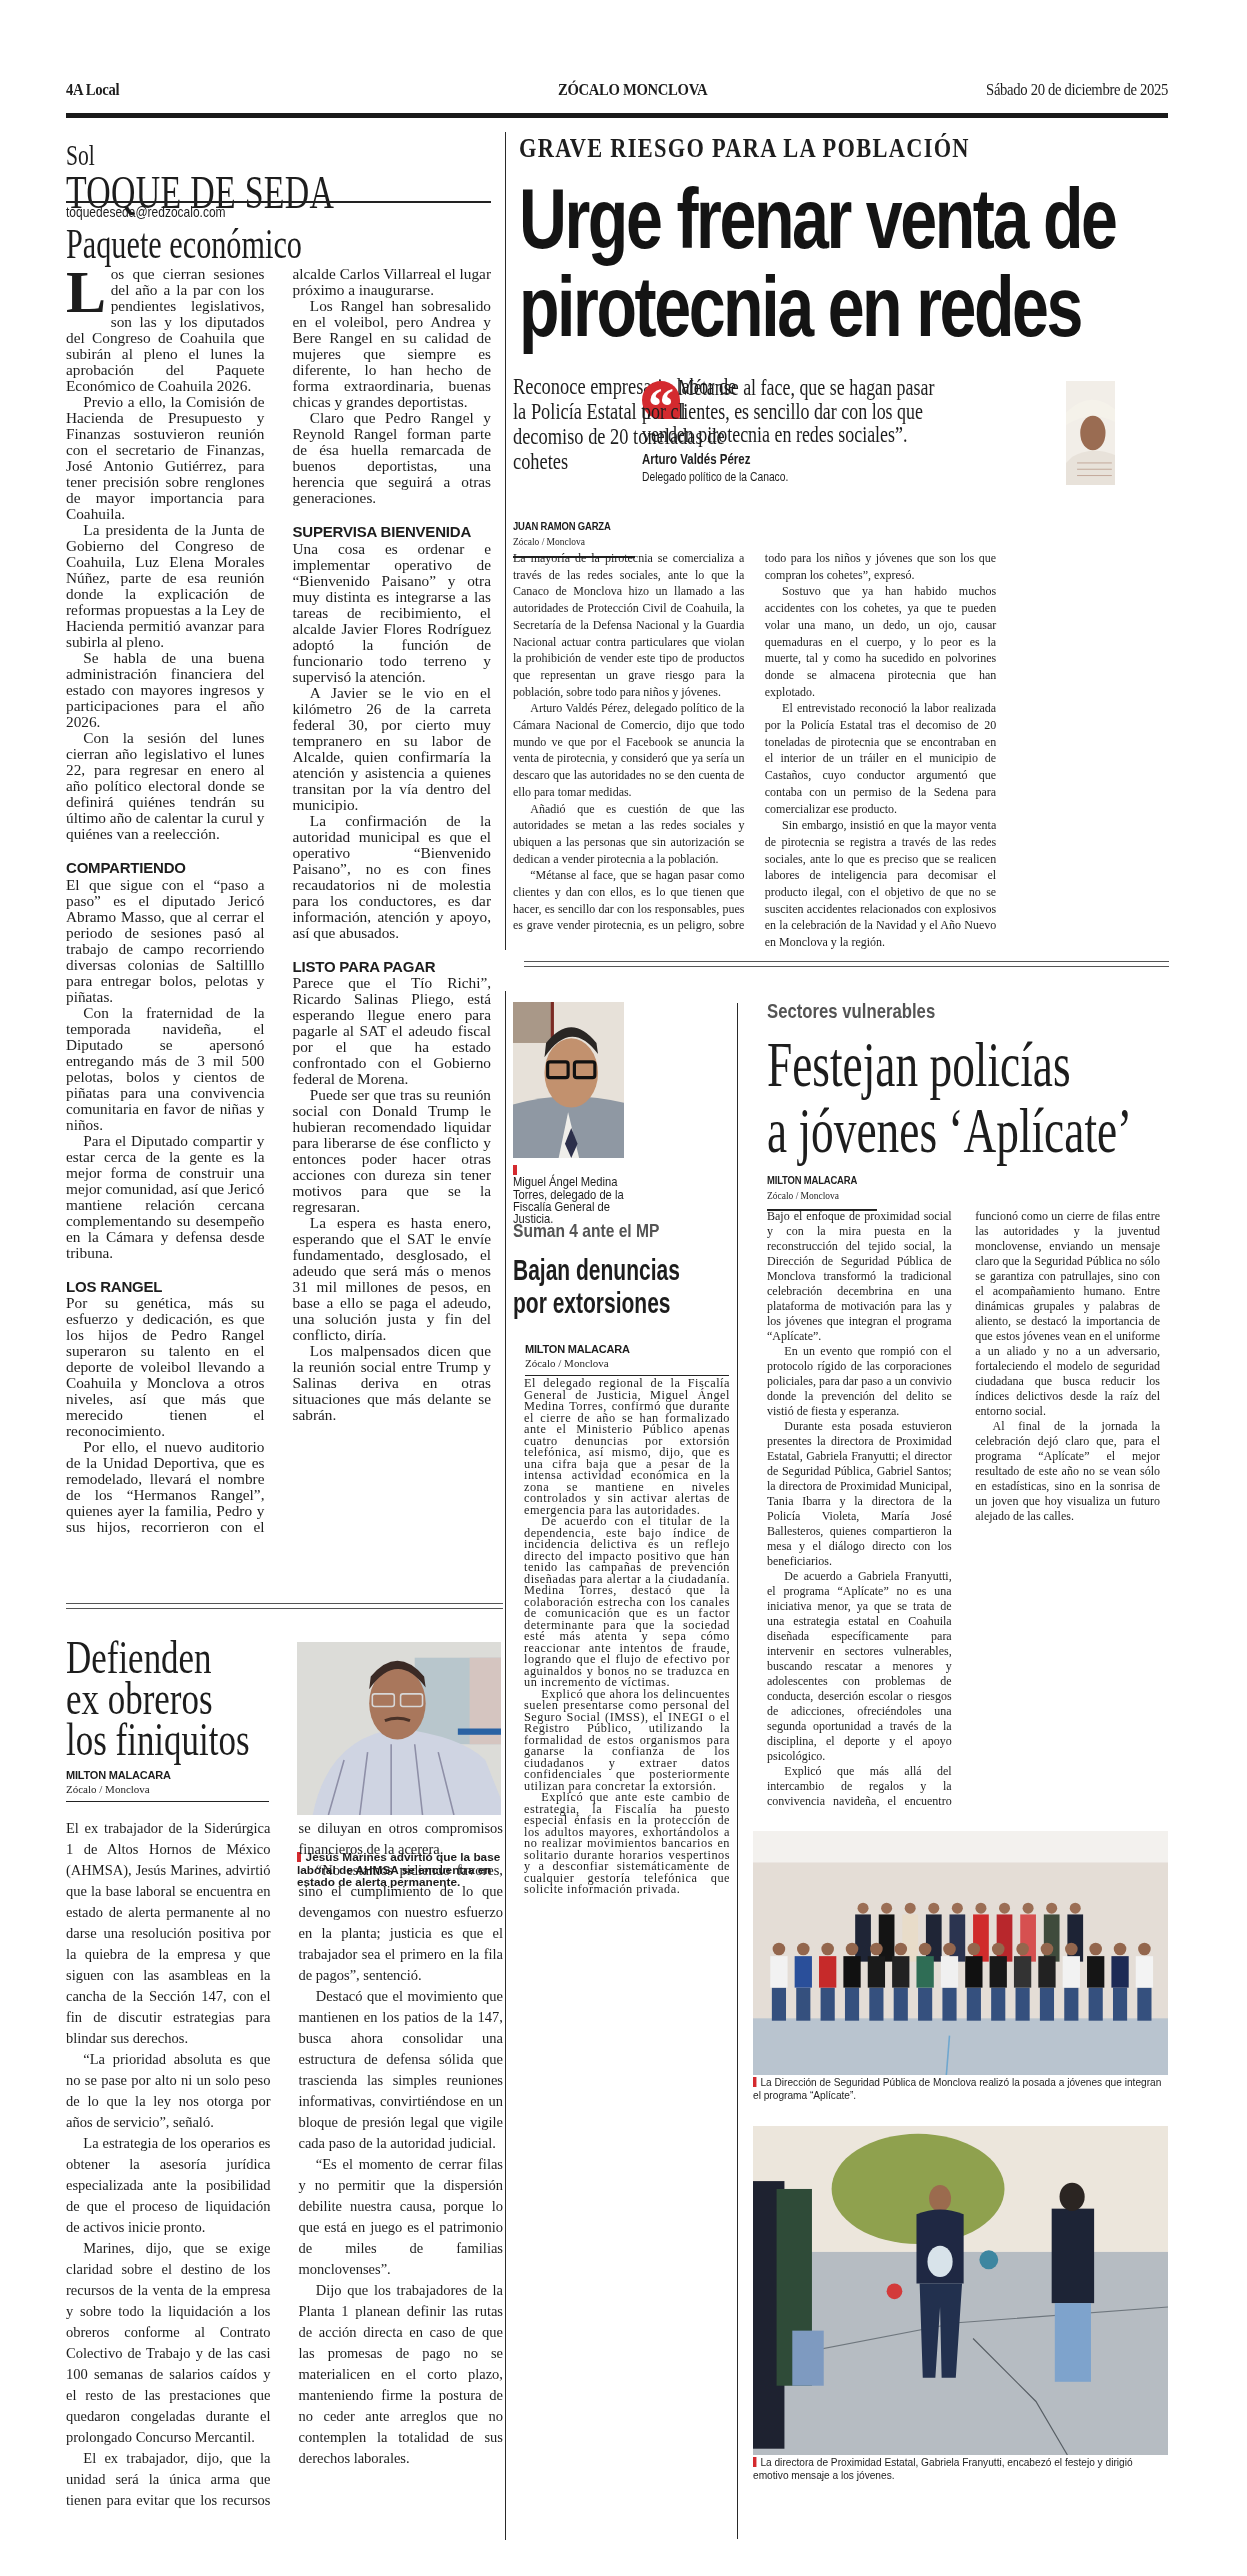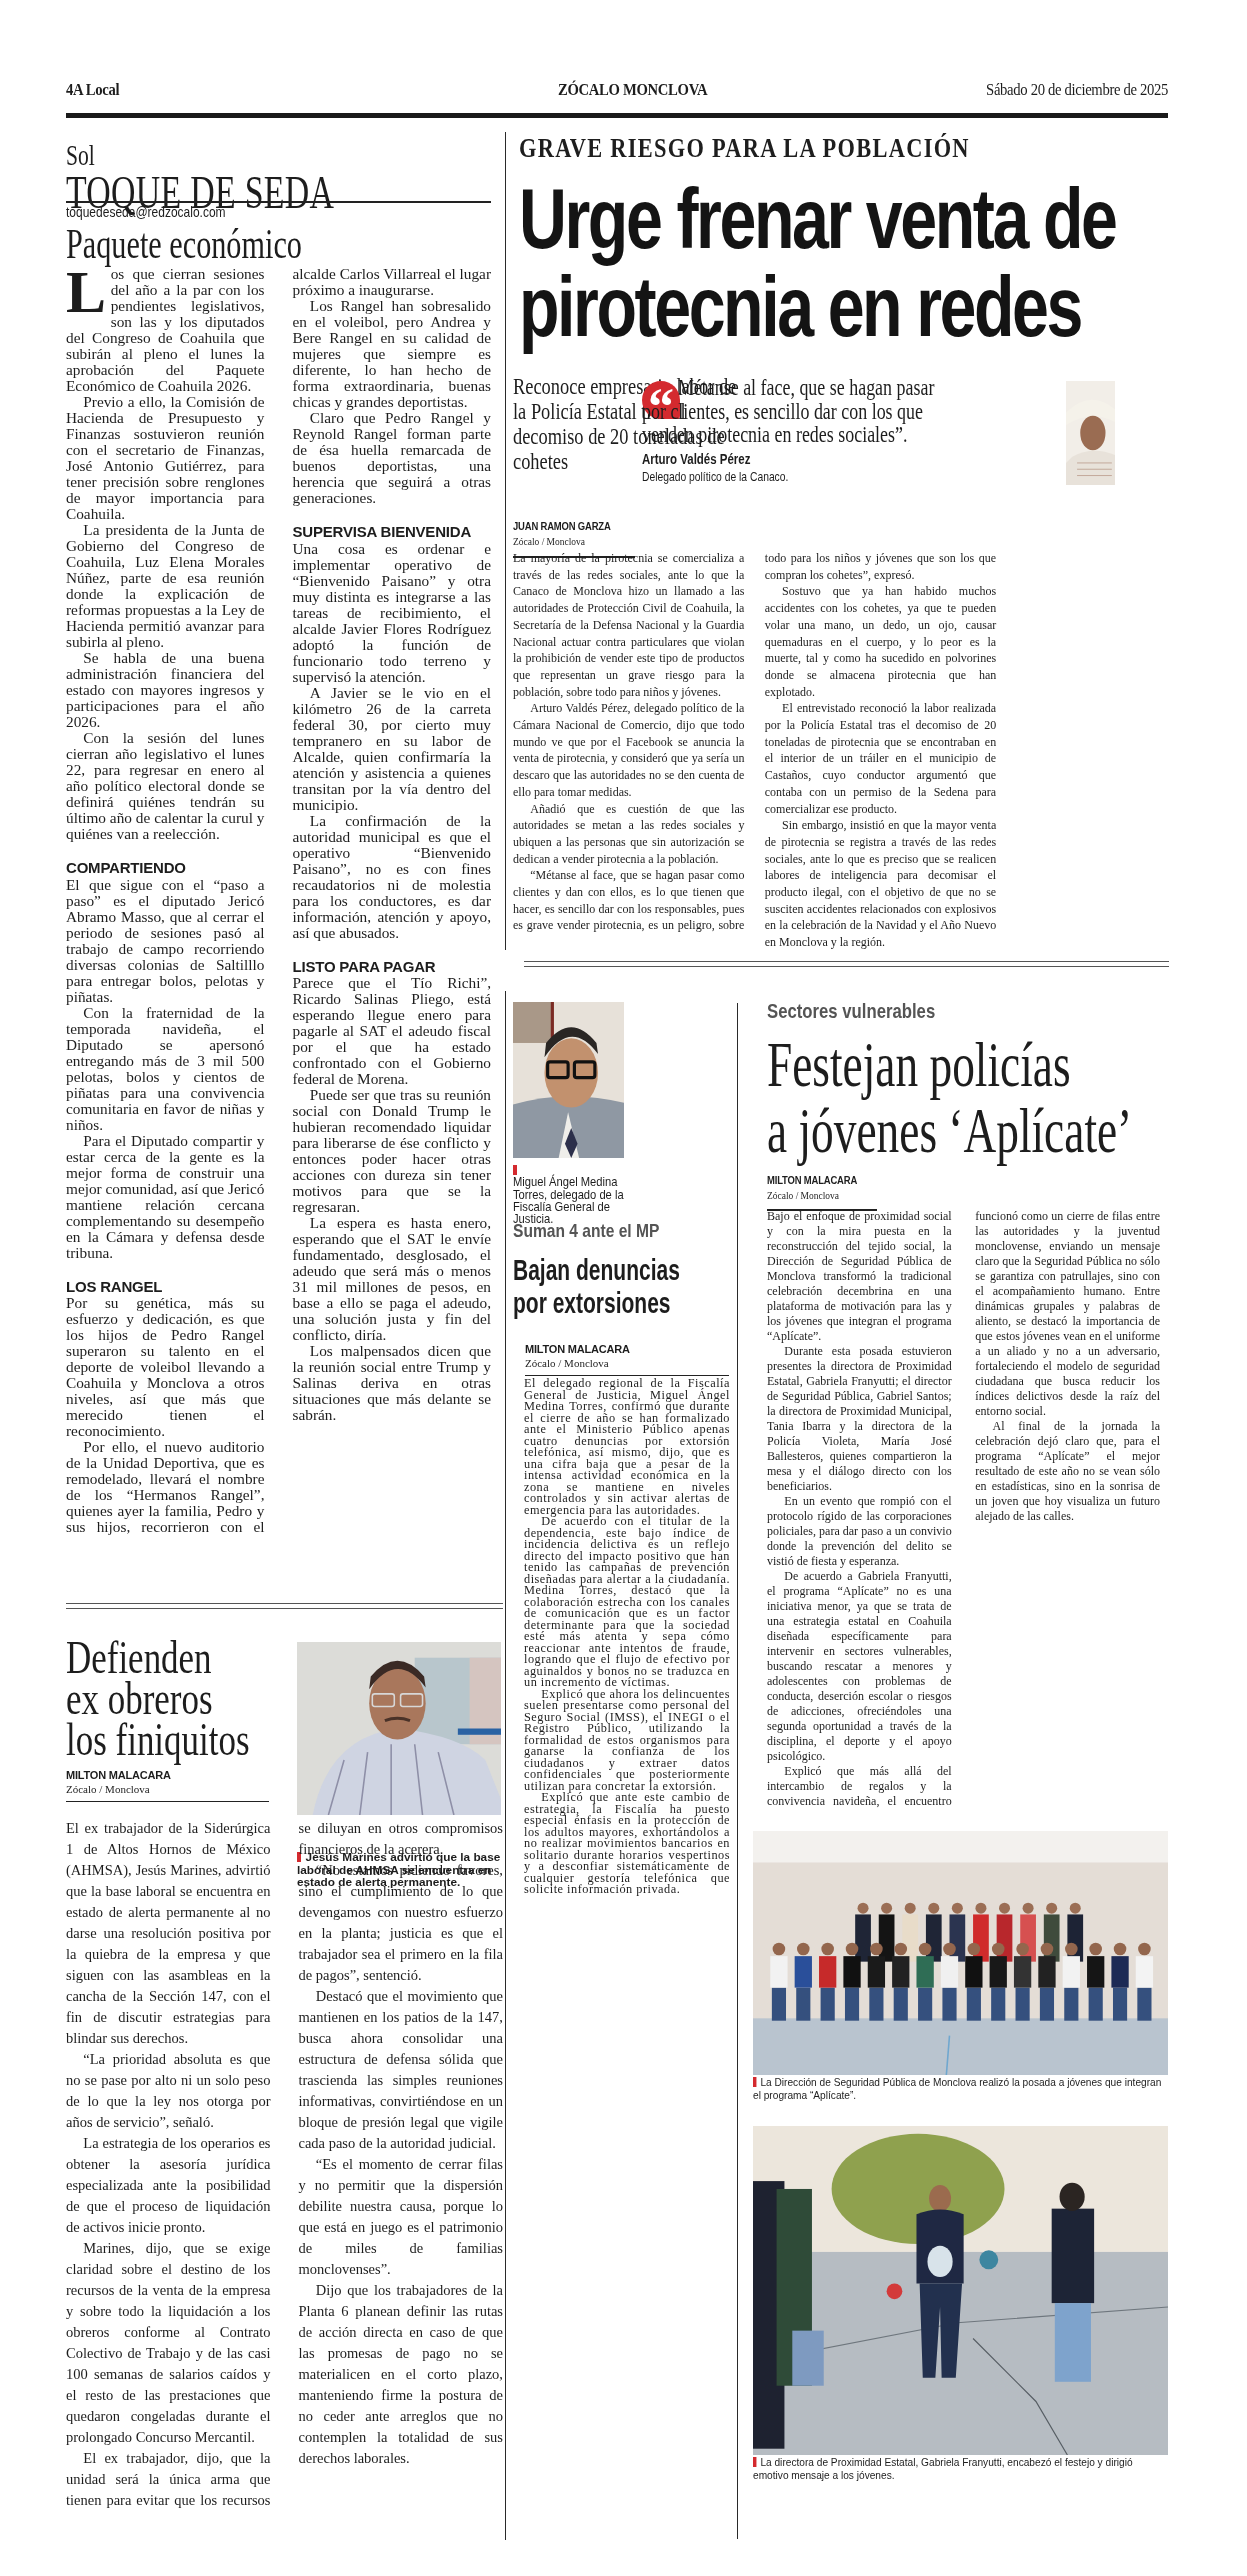--- a/index.html
+++ b/index.html
@@ -202,22 +202,22 @@
   <div>a jóvenes ‘Aplícate’</div>
 </div>
 <div id="fest-byline" class="abs">
   <div class="byline-name narrow">MILTON MALACARA</div>
   <div class="byline-loc narrow" style="margin-top:3.1px;">Zócalo / Monclova</div>
   <div class="rule"></div>
 </div>
 <div id="fest-body" class="abs">
   <div class="body-text cols2" id="fest-text" style="height: 605px; column-gap: 23.6px; font-size: 12px; line-height: 15px;">
       <p class="noind">Bajo el enfoque de proximidad social y con la mira puesta en la reconstrucción del tejido social, la Dirección de Seguridad Pública de Monclova transformó la tradicional celebración decembrina en una plataforma de motivación para las y los jóvenes que integran el programa “Aplícate”.</p>
+      <p>En un evento que rompió con el protocolo rígido de las corporaciones policiales, para dar paso a un convivio donde la prevención del delito se vistió de fiesta y esperanza.</p>
       <p>Durante esta posada estuvieron presentes la directora de Proximidad Estatal, Gabriela Franyutti; el director de Seguridad Pública, Gabriel Santos; la directora de Proximidad Municipal, Tania Ibarra y la directora de la Policía Violeta, María José Ballesteros, quienes compartieron la mesa y el diálogo directo con los beneficiarios.</p>
-      <p>En un evento que rompió con el protocolo rígido de las corporaciones policiales, para dar paso a un convivio donde la prevención del delito se vistió de fiesta y esperanza.</p>
       <p>De acuerdo a Gabriela Franyutti, el programa “Aplícate” no es una iniciativa menor, ya que se trata de una estrategia estatal en Coahuila diseñada específicamente para intervenir en sectores vulnerables, buscando rescatar a menores y adolescentes con problemas de conducta, deserción escolar o riesgos de adicciones, ofreciéndoles una segunda oportunidad a través de la disciplina, el deporte y el apoyo psicológico.</p>
       <p>Explicó que más allá del intercambio de regalos y la convivencia navideña, el encuentro funcionó como un cierre de filas entre las autoridades y la juventud monclovense, enviando un mensaje claro que la Seguridad Pública no sólo se garantiza con patrullajes, sino con el acompañamiento humano. Entre dinámicas grupales y palabras de aliento, se destacó la importancia de que estos jóvenes vean en el uniforme a un aliado y no a un adversario, fortaleciendo el modelo de seguridad ciudadana que busca reducir los índices delictivos desde la raíz del entorno social.</p>
       <p>Al final de la jornada la celebración dejó claro que, para el programa “Aplícate” el mejor resultado de este año no se vean sólo en estadísticas, sino en la sonrisa de un joven que hoy visualiza un futuro alejado de las calles.</p>
     </div>
 </div>
 
 <div id="photo-group" class="abs photo">
   <svg viewBox="0 0 528 310" preserveAspectRatio="none">
     <rect width="528" height="310" fill="#e4ddd6"></rect>
     <rect x="0" y="0" width="528" height="40" fill="#f3f1ee"></rect>
@@ -357,16 +357,16 @@
 <div id="def-body" class="abs">
   <div class="body-text cols2" id="def-text" style="height: 708px; column-gap: 28px; font-size: 14.5px; line-height: 21px; padding-top: 0px;">
       <p class="noind">El ex trabajador de la Siderúrgica 1 de Altos Hornos de México (AHMSA), Jesús Marines, advirtió que la base laboral se encuentra en estado de alerta permanente al no darse una resolución positiva por la quiebra de la empresa y que siguen con las asambleas en la cancha de la Sección 147, con el fin de discutir estrategias para blindar sus derechos.</p>
       <p>“La prioridad absoluta es que no se pase por alto ni un solo peso de lo que la ley nos otorga por años de servicio”, señaló.</p>
       <p>La estrategia de los operarios es obtener la asesoría jurídica especializada ante la posibilidad de que el proceso de liquidación de activos inicie pronto.</p>
       <p>Marines, dijo, que se exige claridad sobre el destino de los recursos de la venta de la empresa y sobre todo la liquidación a los obreros conforme al Contrato Colectivo de Trabajo y de las casi 100 semanas de salarios caídos y el resto de las prestaciones que quedaron congeladas durante el prolongado Concurso Mercantil.</p>
       <p>El ex trabajador, dijo, que la unidad será la única arma que tienen para evitar que los recursos se diluyan en otros compromisos financieros de la acerera.</p>
       <p>“No estamos pidiendo favores, sino el cumplimiento de lo que devengamos con nuestro esfuerzo en la planta; justicia es que el trabajador sea el primero en la fila de pagos”, sentenció.</p>
       <p>Destacó que el movimiento que mantienen en los patios de la 147, busca ahora consolidar una estructura de defensa sólida que trascienda las simples reuniones informativas, convirtiéndose en un bloque de presión legal que vigile cada paso de la autoridad judicial.</p>
       <p>“Es el momento de cerrar filas y no permitir que la dispersión debilite nuestra causa, porque lo que está en juego es el patrimonio de miles de familias monclovenses”.</p>
-      <p>Dijo que los trabajadores de la Planta 6 planean definir las rutas de acción directa en caso de que las promesas de pago no se materialicen en el corto plazo, manteniendo firme la postura de no ceder ante arreglos que no contemplen la totalidad de sus derechos laborales.</p>
+      <p>Dijo que los trabajadores de la Planta 1 planean definir las rutas de acción directa en caso de que las promesas de pago no se materialicen en el corto plazo, manteniendo firme la postura de no ceder ante arreglos que no contemplen la totalidad de sus derechos laborales.</p>
     </div>
 </div>
 
 
 </body></html>

